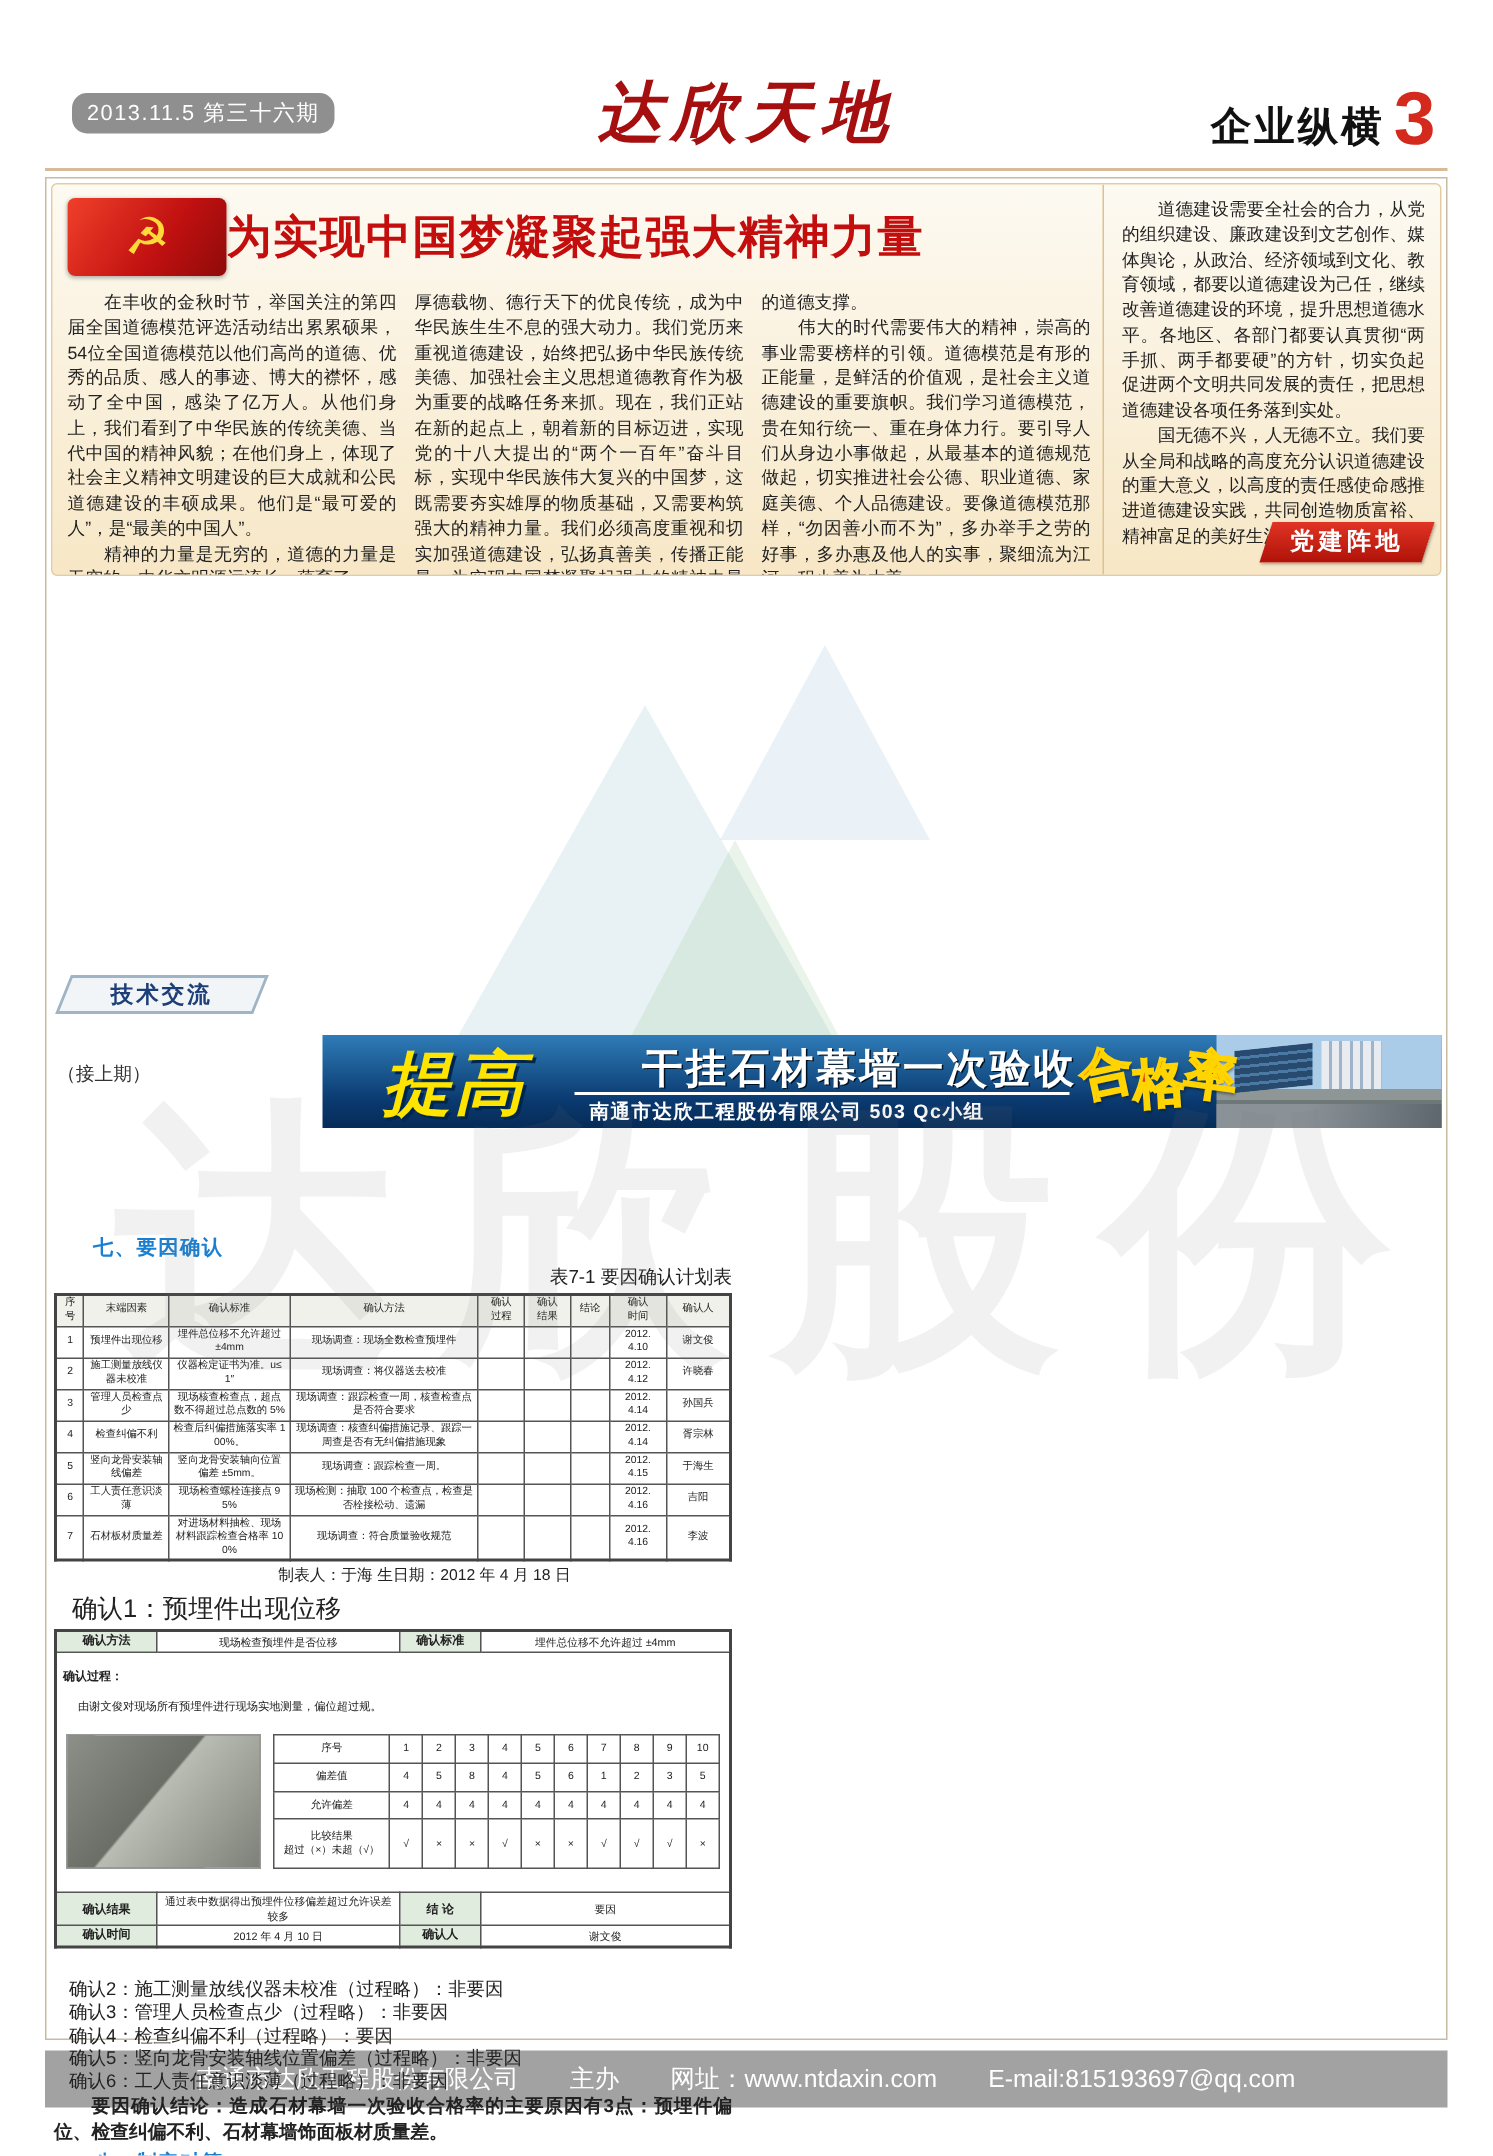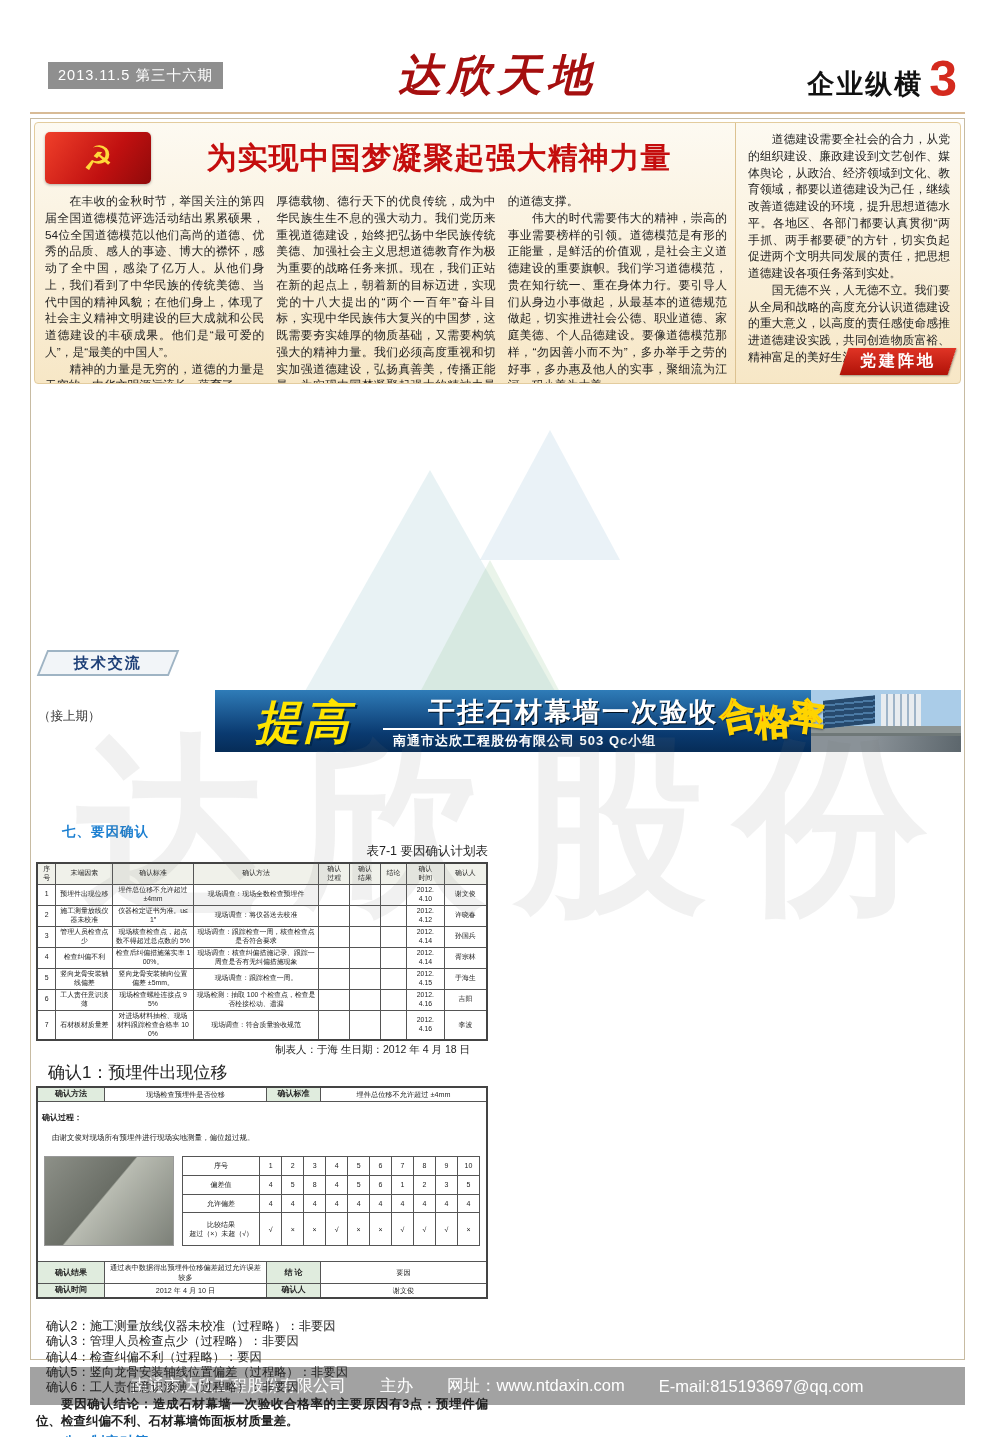--- a/index.html
+++ b/index.html
@@ -1,32 +1,32 @@
 <!DOCTYPE html>
 <html><head>
 <meta charset="utf-8">
 <style>
   html,body{margin:0;padding:0;background:#fff;}
   body{width:995px;height:1437px;position:relative;font-family:"Liberation Sans",sans-serif;color:#222;overflow:hidden;}
   
   .hdr{position:absolute;left:30px;top:40px;width:935px;height:72px;border-bottom:2px solid #d8bb96;}
-  .hdr-date{position:absolute;left:18px;top:22px;background:#8f8f8f;color:#fff;font-size:14.5px;padding:4px 10px;letter-spacing:1px;}
+  .hdr-date{position:absolute;left:18px;top:22px;background:#8f8f8f;color:#fff;font-size:14.5px;padding:4px 10px;letter-spacing:1px;border-radius:10px;}
   .hdr-mast{position:absolute;left:0;right:0;top:6px;text-align:center;font-family:"DejaVu Serif",serif;font-weight:bold;font-style:italic;font-size:44px;color:#a50f0f;letter-spacing:6px;}
   .hdr-right{position:absolute;right:8px;top:14px;display:flex;align-items:flex-start;gap:6px;}
   .hdr-sec{font-size:27px;font-weight:bold;color:#111;margin-top:12px;letter-spacing:2px;}
   .hdr-page{font-size:50px;font-weight:bold;color:#d42a1e;line-height:1;}
   
   .frame{position:absolute;left:30px;top:118px;width:933px;height:1240px;border:1px solid #c7bba2;}
   
   .tart{position:absolute;left:34px;top:122px;width:925px;height:260px;background:linear-gradient(#fdfaf2,#f7e7c6);border:1px solid #e3cc9e;border-radius:4px;overflow:hidden;display:flex;}
   .tart-main{width:700px;padding:6px 8px 4px 10px;box-sizing:border-box;}
   .tart-head{display:flex;align-items:center;height:58px;}
   .emblem{width:106px;height:52px;border-radius:5px;background:linear-gradient(125deg,#f0402a,#c01010 60%,#8f0a0a);display:flex;align-items:center;justify-content:center;flex:0 0 auto;box-shadow:0 1px 3px rgba(0,0,0,.3);}
   .emblem span{color:#ffd83a;font-size:34px;line-height:1;}
-  .tart-title{flex:1;text-align:center;font-size:30px;font-weight:bold;color:#c40d0d;letter-spacing:1px;}
+  .tart-title{flex:1;font-size:30px;font-weight:bold;color:#c40d0d;letter-spacing:1px;}
   .tcols{display:flex;gap:12px;margin-top:6px;}
   .tcol{flex:1;font-size:11.8px;line-height:1.42;text-align:justify;white-space:pre-line;}
   .tart-side{width:225px;border-left:1px solid #dcc291;padding:8px 10px 6px 12px;box-sizing:border-box;position:relative;}
   .tart-side .tcol{font-size:11.8px;}
   .pj-badge{position:absolute;right:8px;bottom:8px;background:linear-gradient(#e03425,#b01208);color:#fff;font-size:16px;font-weight:bold;padding:3px 16px;transform:skewX(-18deg);box-shadow:1px 1px 2px rgba(0,0,0,.35);}
   .pj-badge b{display:inline-block;transform:skewX(18deg);letter-spacing:3px;}
   
   .tech-badge{position:absolute;left:42px;top:388px;width:128px;height:22px;border:2px solid #9fb4c4;transform:skewX(-22deg);background:#f2f5f8;display:flex;align-items:center;justify-content:center;}
   .tech-badge b{transform:skewX(22deg);color:#1d3f77;font-size:15px;letter-spacing:2px;}
   .cont-note{position:absolute;left:38px;top:420px;font-size:12.5px;color:#333;}
@@ -41,21 +41,21 @@
   .bn-rate span:nth-child(2){transform:rotate(-4deg) translateY(7px);}
   .bn-rate span:nth-child(3){transform:rotate(8deg) translateY(2px);}
   .bn-photo{position:absolute;right:0;top:0;width:150px;height:62px;background:linear-gradient(#aacce8 0 58%,#8e9696 58% 70%,#6f7878 70%);}
   .bn-photo .bld1{position:absolute;left:12px;top:8px;width:52px;height:28px;background:repeating-linear-gradient(#274a6e 0 4px,#4a79a4 4px 6px);transform:skewY(-6deg);}
   .bn-photo .bld2{position:absolute;left:70px;top:4px;width:40px;height:32px;background:repeating-linear-gradient(90deg,#e8ecf0 0 5px,#9fb4c8 5px 7px);}
   .bn-photo .road{position:absolute;left:0;bottom:0;width:100%;height:16px;background:linear-gradient(100deg,#8a9298 40%,#5c666c);}
   
   .colL{position:absolute;left:36px;top:452px;width:452px;}
   .bluehead{color:#1b7fd1;font-weight:bold;font-size:13.5px;margin:4px 0 2px 26px;letter-spacing:1px;}
   .caption{text-align:right;font-size:12.5px;margin:2px 0;}
-  .makerline{display:flex;justify-content:flex-end;font-size:10.5px;margin:2px 18px 4px 60px;}
+  .makerline{display:flex;justify-content:center;font-size:10.5px;margin:2px 18px 4px 60px;}
   .para{font-size:12px;line-height:1.34;text-indent:2em;text-align:justify;}
   .boldp{font-weight:bold;}
   
   table{border-collapse:collapse;width:100%;table-layout:fixed;}
   th,td{border:1px solid #555;padding:1px 2px;text-align:center;vertical-align:middle;white-space:pre-line;word-break:break-all;}
   th{background:#f0f1ea;font-weight:normal;}
   .t71 th,.t71 td{font-size:6.9px;line-height:1.3;}
   .t71{border:2px solid #444;}
   .ctable{border:2px solid #444;}
   .ctable td{font-size:7.2px;line-height:1.3;}

